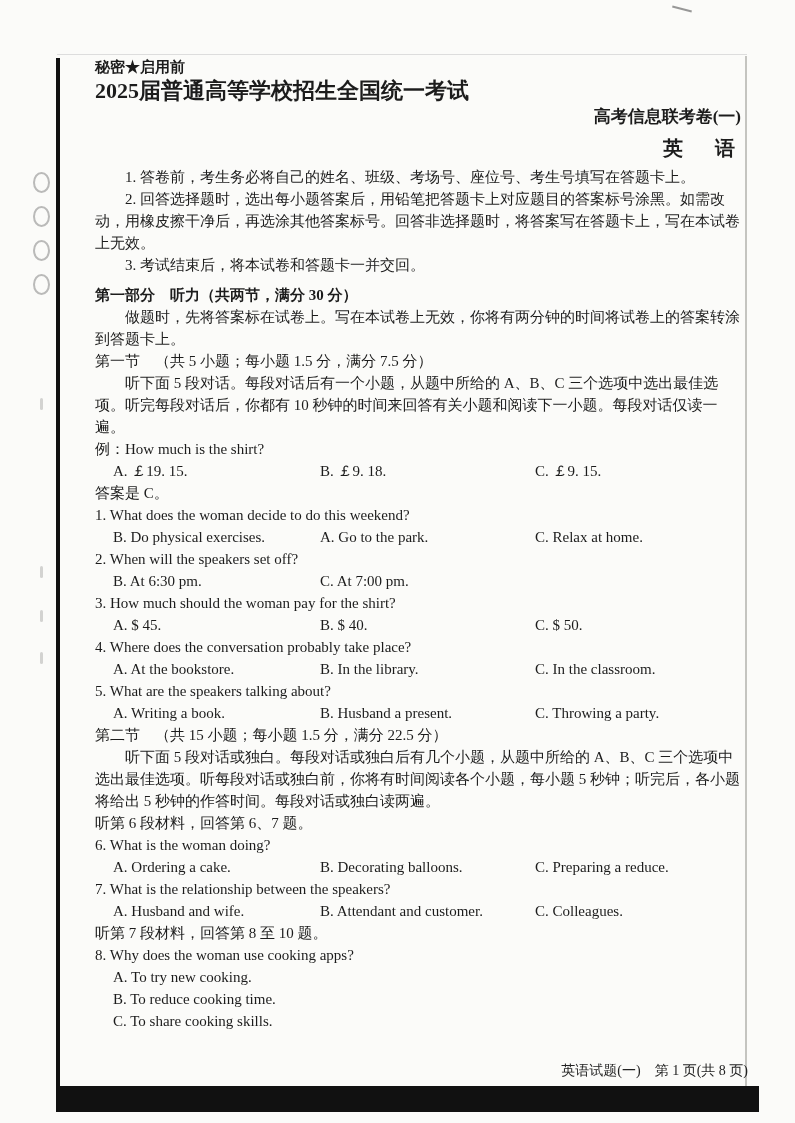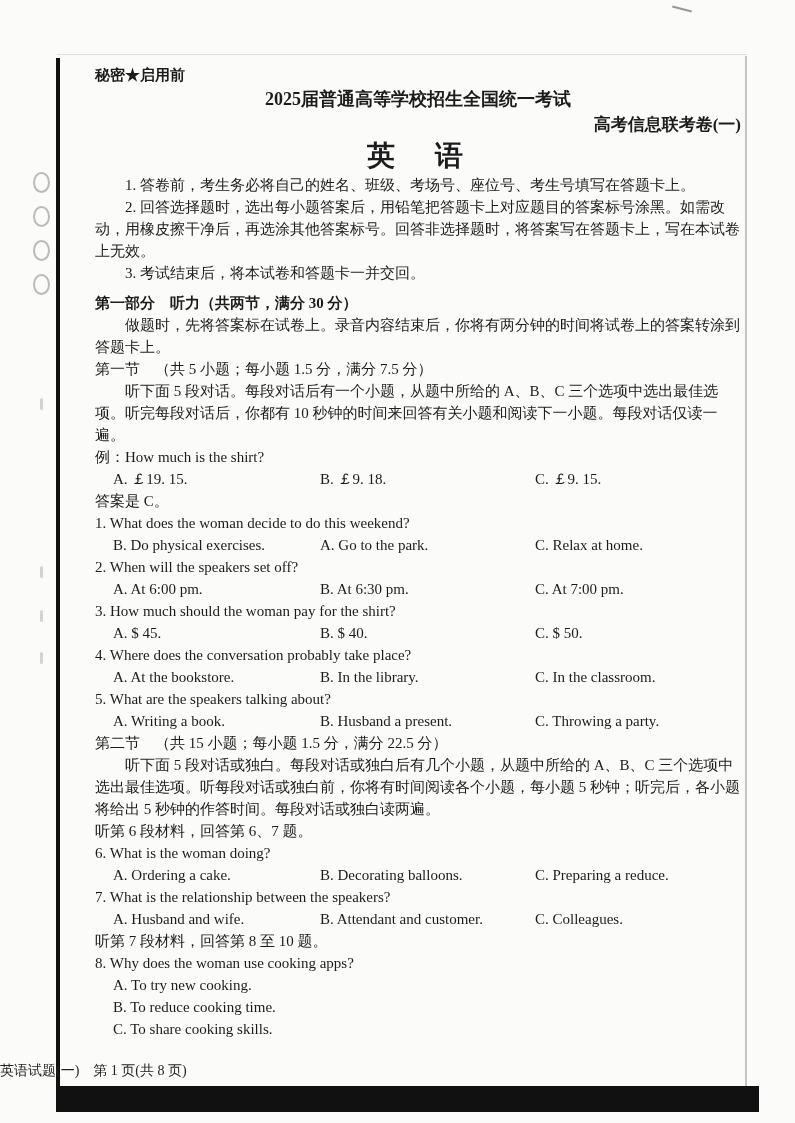--- a/index.html
+++ b/index.html
@@ -11,36 +11,36 @@
   
   .edge-left{position:absolute;left:56px;top:58px;width:4px;height:1054px;background:#111;}
   .edge-bottom{position:absolute;left:56px;top:1086px;right:36px;height:26px;background:#111;}
   .edge-right{position:absolute;left:745px;top:56px;width:2px;height:1030px;background:#c4c4c0;}
   .edge-top{position:absolute;left:57px;top:54px;right:48px;height:1px;background:#ddd;}
   .corner-mark{position:absolute;left:672px;top:8px;width:20px;height:2px;background:#555;transform:rotate(14deg);opacity:.6;}
   .hole{position:absolute;left:33px;width:13px;height:17px;border:2px solid #6a6a6a;border-radius:50%;opacity:.45;}
   .smudge{position:absolute;left:40px;width:3px;height:12px;background:#8a8a86;opacity:.35;border-radius:2px;}
   
   .content{
-    position:absolute;left:95px;top:64px;width:646px;
+    position:absolute;left:95px;top:56px;width:646px;
     font-size:15px;line-height:22px;font-family:Liberation Serif, serif;
   }
   .content p{margin:0;}
   .secret{font-weight:bold;}
-  .t1{margin:6px 0 0;font-size:18px;font-weight:bold;text-align:center;line-height:26px;}
+  .t1{margin:6px 0 0;font-size:22px;font-weight:bold;text-align:left;line-height:26px;}
   .t2{margin:2px 0 0;font-size:17px;font-weight:bold;text-align:right;line-height:26px;}
-  .subject{margin:8px 0 6px;font-size:28px;font-weight:bold;text-align:center;letter-spacing:6px;line-height:36px;}
+  .subject{margin:8px 0 6px;font-size:20px;font-weight:bold;text-align:right;letter-spacing:6px;line-height:36px;}
   .bold{font-weight:bold;}
   .indent{text-indent:2em;}
   .part-heading{font-weight:bold;margin-top:8px !important;}
   .opts{display:grid;grid-template-columns:207px 215px 1fr;padding-left:18px;}
   .optline{padding-left:18px;}
   .footer{
-    position:absolute;left:0;right:40px;top:1048px;
-    text-align:left;font-size:14px;color:#222;
+    position:absolute;left:0;right:47px;top:1048px;
+    text-align:right;font-size:14px;color:#222;
     font-family:"Liberation Serif","DejaVu Serif",serif;
   }
 </style>
 </head>
 <body>
 
 <div class="paper">
 
   <div class="edge-top"></div>
   <div class="edge-left"></div>
@@ -62,21 +62,21 @@
 
     <p class="t1">2025届普通高等学校招生全国统一考试</p>
     <p class="t2">高考信息联考卷(一)</p>
     <p class="subject">英　语</p>
 
     <p class="indent">1. 答卷前，考生务必将自己的姓名、班级、考场号、座位号、考生号填写在答题卡上。</p>
     <p class="indent">2. 回答选择题时，选出每小题答案后，用铅笔把答题卡上对应题目的答案标号涂黑。如需改动，用橡皮擦干净后，再选涂其他答案标号。回答非选择题时，将答案写在答题卡上，写在本试卷上无效。</p>
     <p class="indent">3. 考试结束后，将本试卷和答题卡一并交回。</p>
 
     <p class="part-heading">第一部分　听力（共两节，满分 30 分）</p>
-    <p class="indent">做题时，先将答案标在试卷上。录音内容结束后，你将有两分钟的时间将试卷上的答案转涂到答题卡上。</p>
+    <p class="indent">做题时，先将答案标在试卷上。写在本试卷上无效，你将有两分钟的时间将试卷上的答案转涂到答题卡上。</p>
 
     <p>第一节　（共 5 小题；每小题 1.5 分，满分 7.5 分）</p>
     <p class="indent">听下面 5 段对话。每段对话后有一个小题，从题中所给的 A、B、C 三个选项中选出最佳选项。听完每段对话后，你都有 10 秒钟的时间来回答有关小题和阅读下一小题。每段对话仅读一遍。</p>
 
     <p>例：How much is the shirt?</p>
     <div class="opts">
       <span>A. ￡19. 15.</span>
       <span>B. ￡9. 18.</span>
       <span>C. ￡9. 15.</span>
     </div>
@@ -84,21 +84,20 @@
 
     <p>1. What does the woman decide to do this weekend?</p>
     <div class="opts">
       <span>B. Do physical exercises.</span>
       <span>A. Go to the park.</span>
       <span>C. Relax at home.</span>
     </div>
 
     <p>2. When will the speakers set off?</p>
     <div class="opts">
-      <span>A. At 6:00 pm.</span>
       <span>B. At 6:30 pm.</span>
       <span>C. At 7:00 pm.</span>
     </div>
 
     <p>3. How much should the woman pay for the shirt?</p>
     <div class="opts">
       <span>A. $ 45.</span>
       <span>B. $ 40.</span>
       <span>C. $ 50.</span>
     </div>

